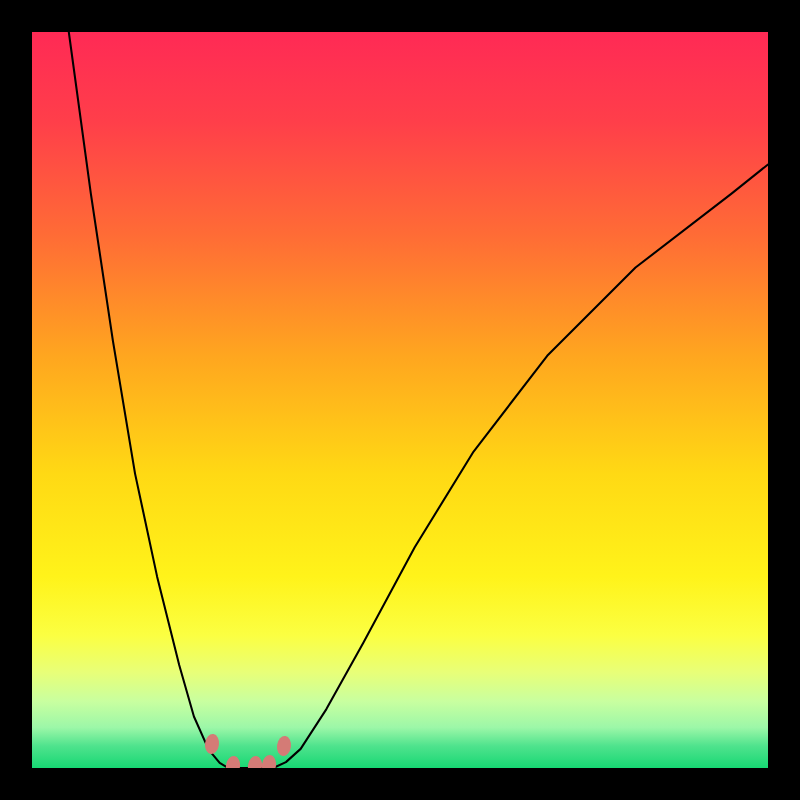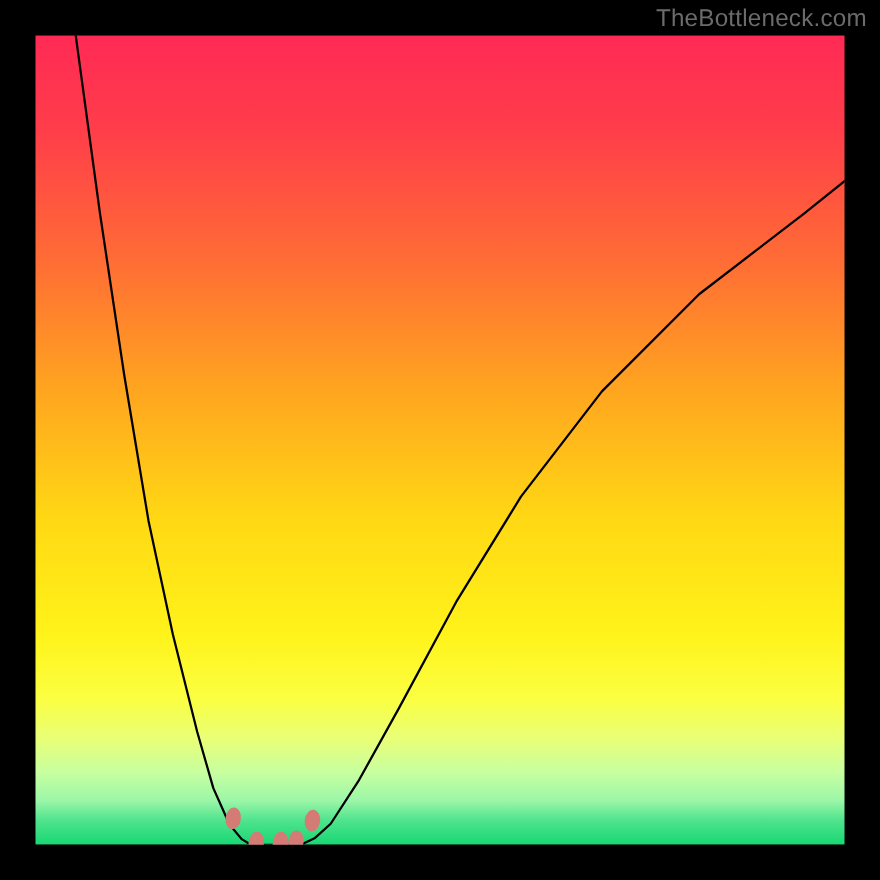--- a/index.html
+++ b/index.html
@@ -54,21 +54,20 @@
     height: 20px;
     background: #d47b76;
     border-radius: 50%;
     transform: translate(-50%, -50%) rotate(8deg);
   }
 </style>
 </head>
 <body>
 
 <div class="frame">
-  <div class="watermark">TheBottleneck.com</div>
   <div class="plot-area">
     <svg class="gradient" viewBox="0 0 100 100" preserveAspectRatio="none">
       <defs>
         <linearGradient id="bg-grad" x1="0" y1="0" x2="0" y2="1">
             <stop offset="0%" stop-color="#ff2a55"></stop>
             <stop offset="12%" stop-color="#ff3e4a"></stop>
             <stop offset="28.000000000000004%" stop-color="#ff6d35"></stop>
             <stop offset="44%" stop-color="#ffa61f"></stop>
             <stop offset="60%" stop-color="#ffd914"></stop>
             <stop offset="74%" stop-color="#fff31a"></stop>

